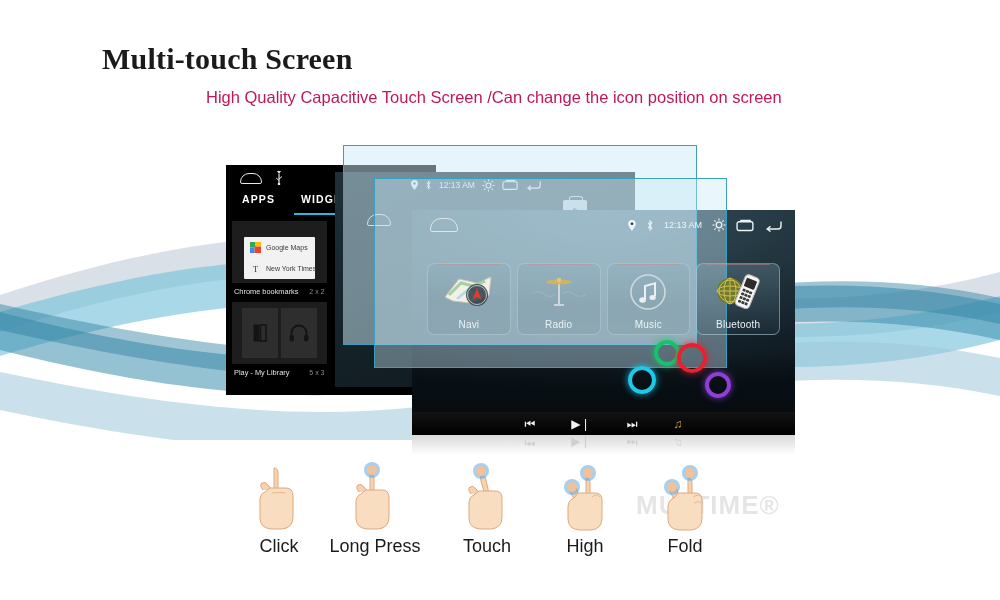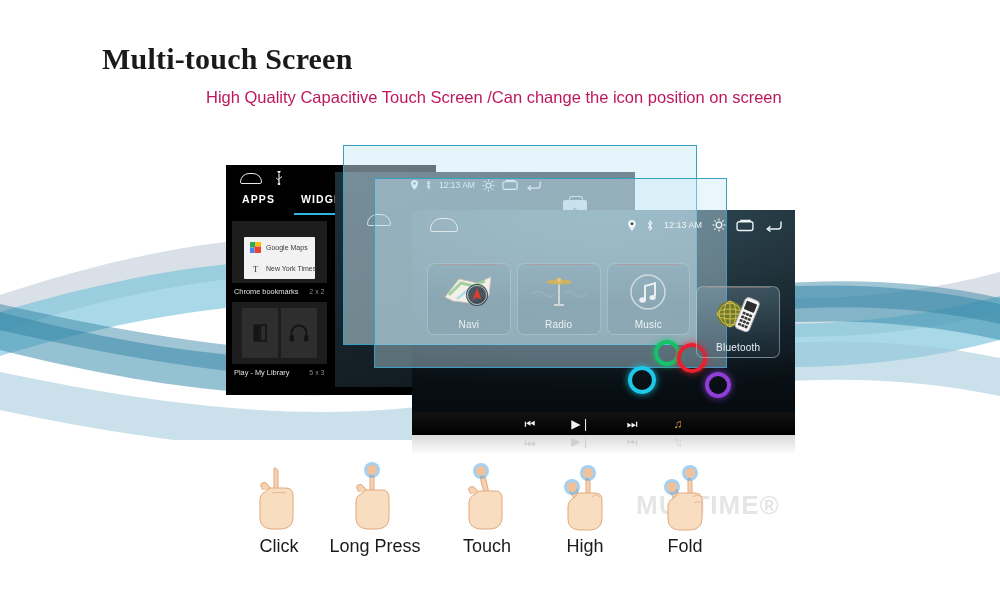--- a/index.html
+++ b/index.html
@@ -124,21 +124,21 @@
   .fr-tiles {
     position:absolute; left:15px; top:53px; width:353px;
     display:flex; gap:6px; z-index:3;
   }
   .fr-tile {
     flex:1; height:72px; border:1px solid rgba(190,215,225,.45); border-radius:7px;
     background:linear-gradient(180deg, rgba(120,160,180,.16) 0%, rgba(50,80,96,.10) 55%, rgba(20,36,46,.05) 100%);
     position:relative; display:flex; flex-direction:column; align-items:center;
     justify-content:space-between; padding-bottom:4px;
   }
-  .fr-tile.sel { background:linear-gradient(180deg, rgba(150,190,210,.26) 0%, rgba(60,95,112,.16) 100%);margin-top:23px; }
+  .fr-tile.sel { background:linear-gradient(180deg, rgba(150,190,210,.26) 0%, rgba(60,95,112,.16) 100%); }
   .fr-art { position:absolute; top:6px; left:0; right:0; height:44px; display:flex; align-items:center; justify-content:center; }
   .fr-sep { width:78%; height:1px; background:rgba(200,140,130,.45); margin-bottom:3px; }
   .fr-label { font-size:10px; color:#eaf2f6; letter-spacing:.2px; }
   .fr-ctrlbar {
     position:absolute; left:0; top:202px; width:100%; height:23px;
     background:linear-gradient(180deg,#131313,#000);
     display:flex; align-items:center; justify-content:center; gap:36px; z-index:5;
   }
   .fr-ctrlbar .ctl { color:#f2f2f2; font-size:12px; line-height:1; }
   .fr-reflect {

